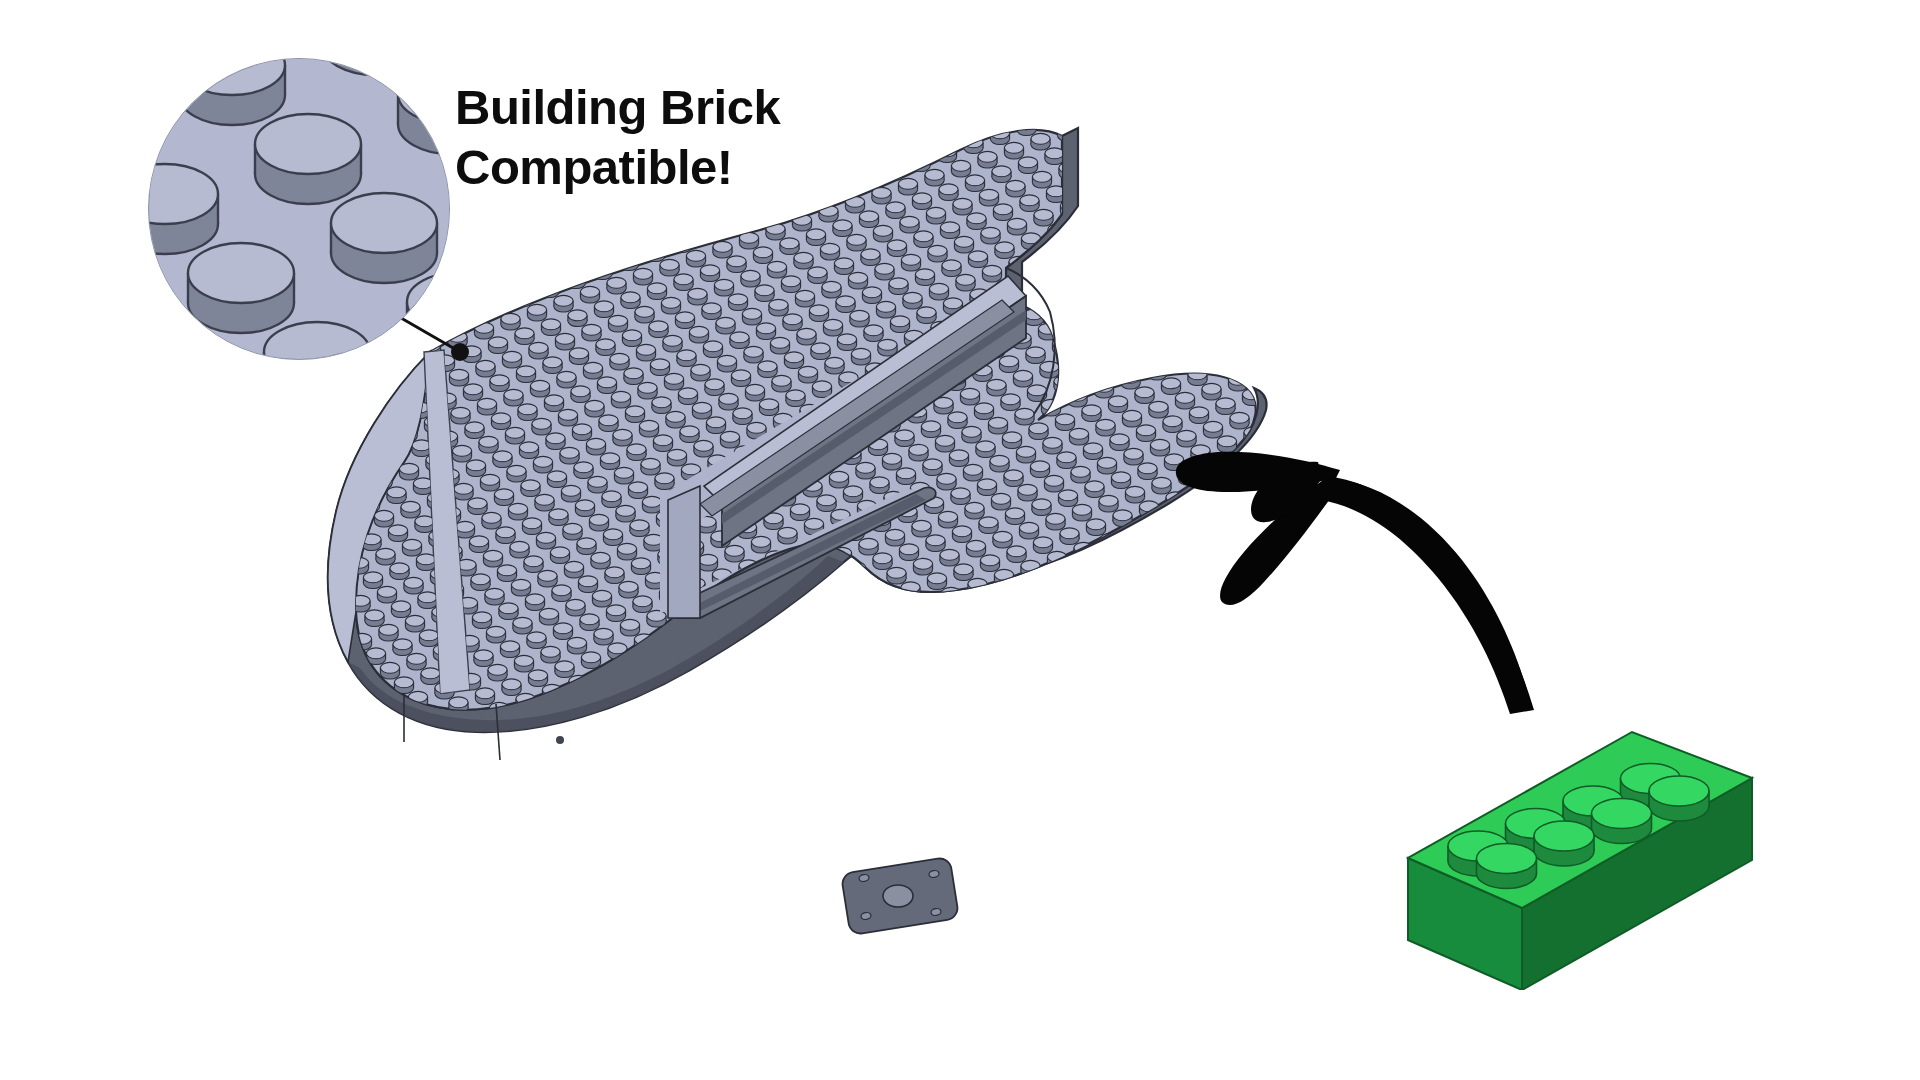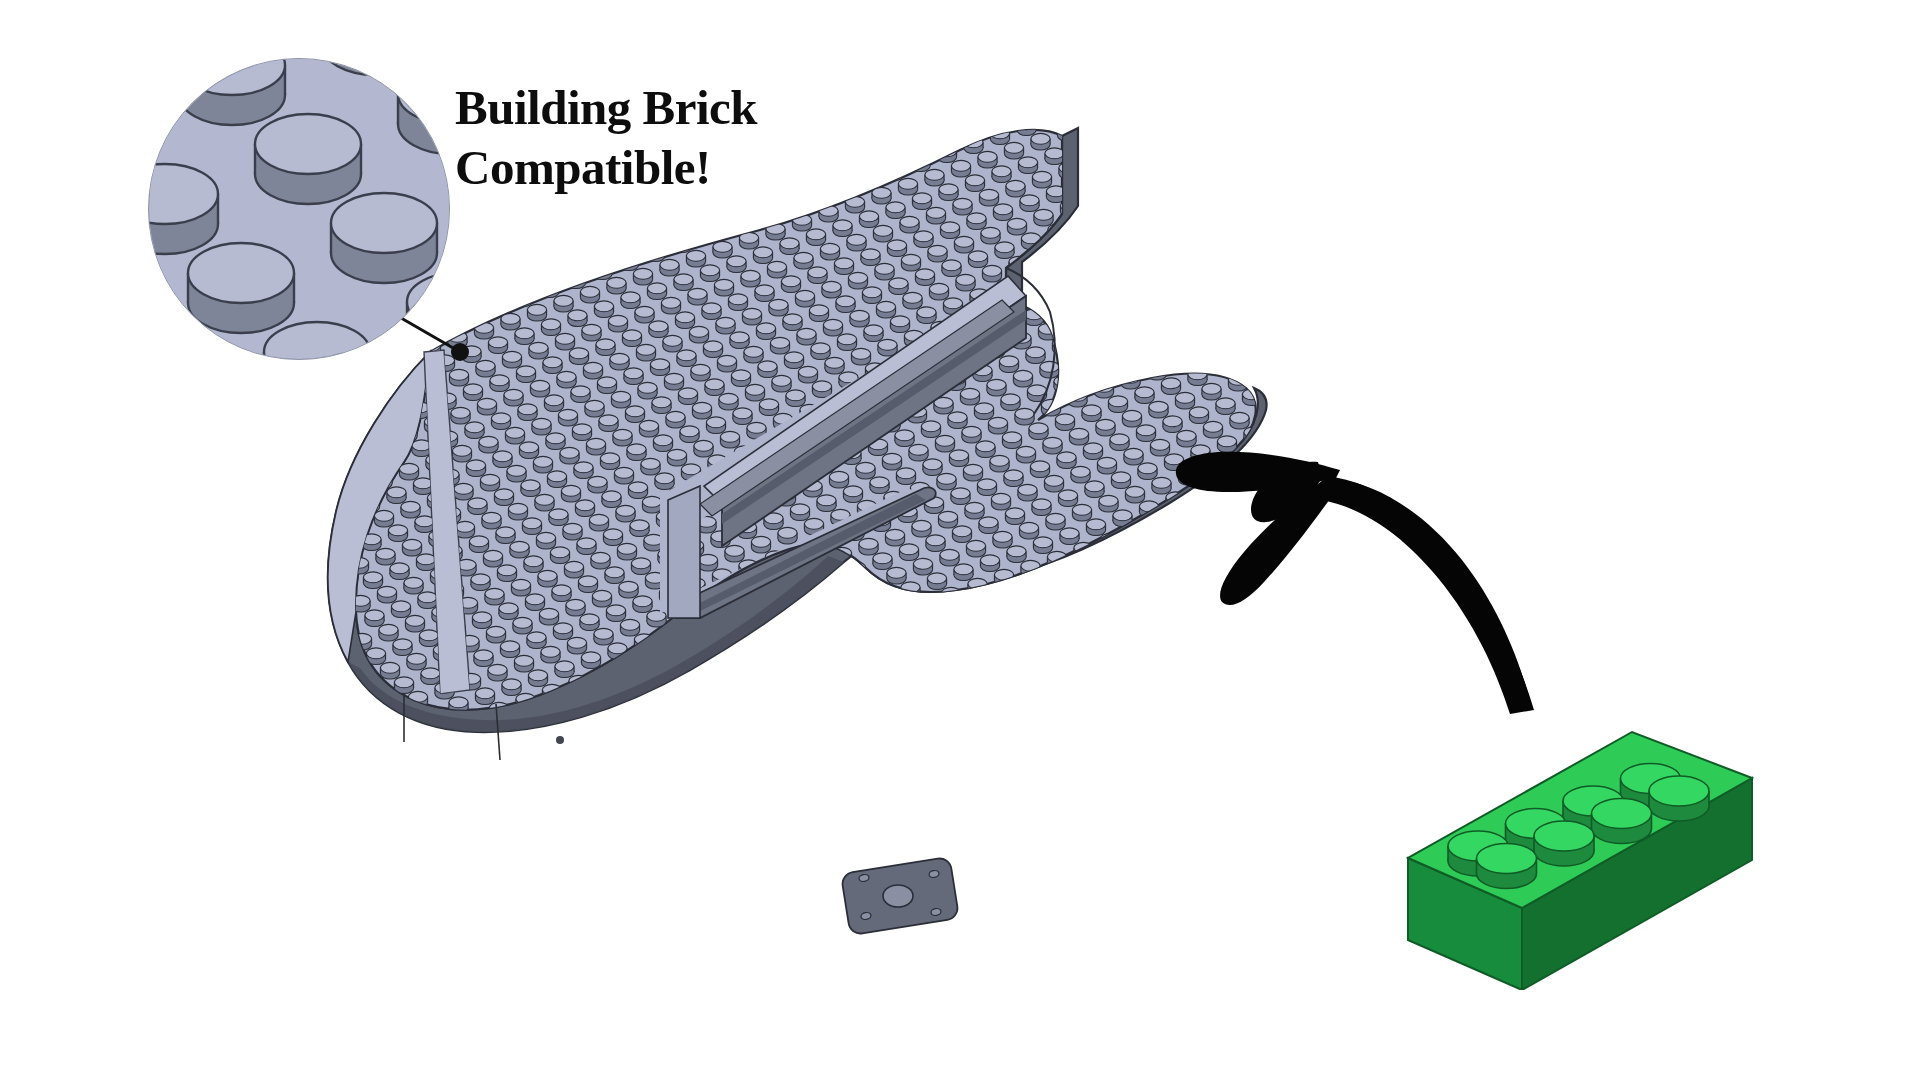--- a/index.html
+++ b/index.html
@@ -1,18 +1,18 @@
 <!DOCTYPE html>
 <html><head>
 <meta charset="utf-8">
 <style>
   html,body{margin:0;padding:0;background:#ffffff;}
   body{width:1920px;height:1080px;overflow:hidden;position:relative;
        font-family:"Liberation Sans","DejaVu Sans",sans-serif;}
-  #stage{position:absolute;left:0;top:0;width:1920px;height:1080px;background:#fff;font-family:Liberation Serif, serif;}
+  #stage{position:absolute;left:0;top:0;width:1920px;height:1080px;background:#fff;}
   #scene{position:absolute;left:0;top:0;width:1920px;height:1080px;}
   .callout-text{position:absolute;left:455px;top:78px;width:560px;
       font-size:49px;font-weight:bold;color:#0d0d0d;line-height:1.22;
       letter-spacing:-0.5px;white-space:pre-line;}
   .magnifier{position:absolute;left:148px;top:58px;width:300px;height:300px;
       border-radius:50%;overflow:hidden;border:1px solid #8e93a8;background:#b3b8d0;}
   .magnifier svg{display:block;}
   .greenbrick{position:absolute;left:1400px;top:690px;width:360px;height:300px;}
   .arrow-layer{position:absolute;left:0;top:0;width:1920px;height:1080px;pointer-events:none;}
 </style>

